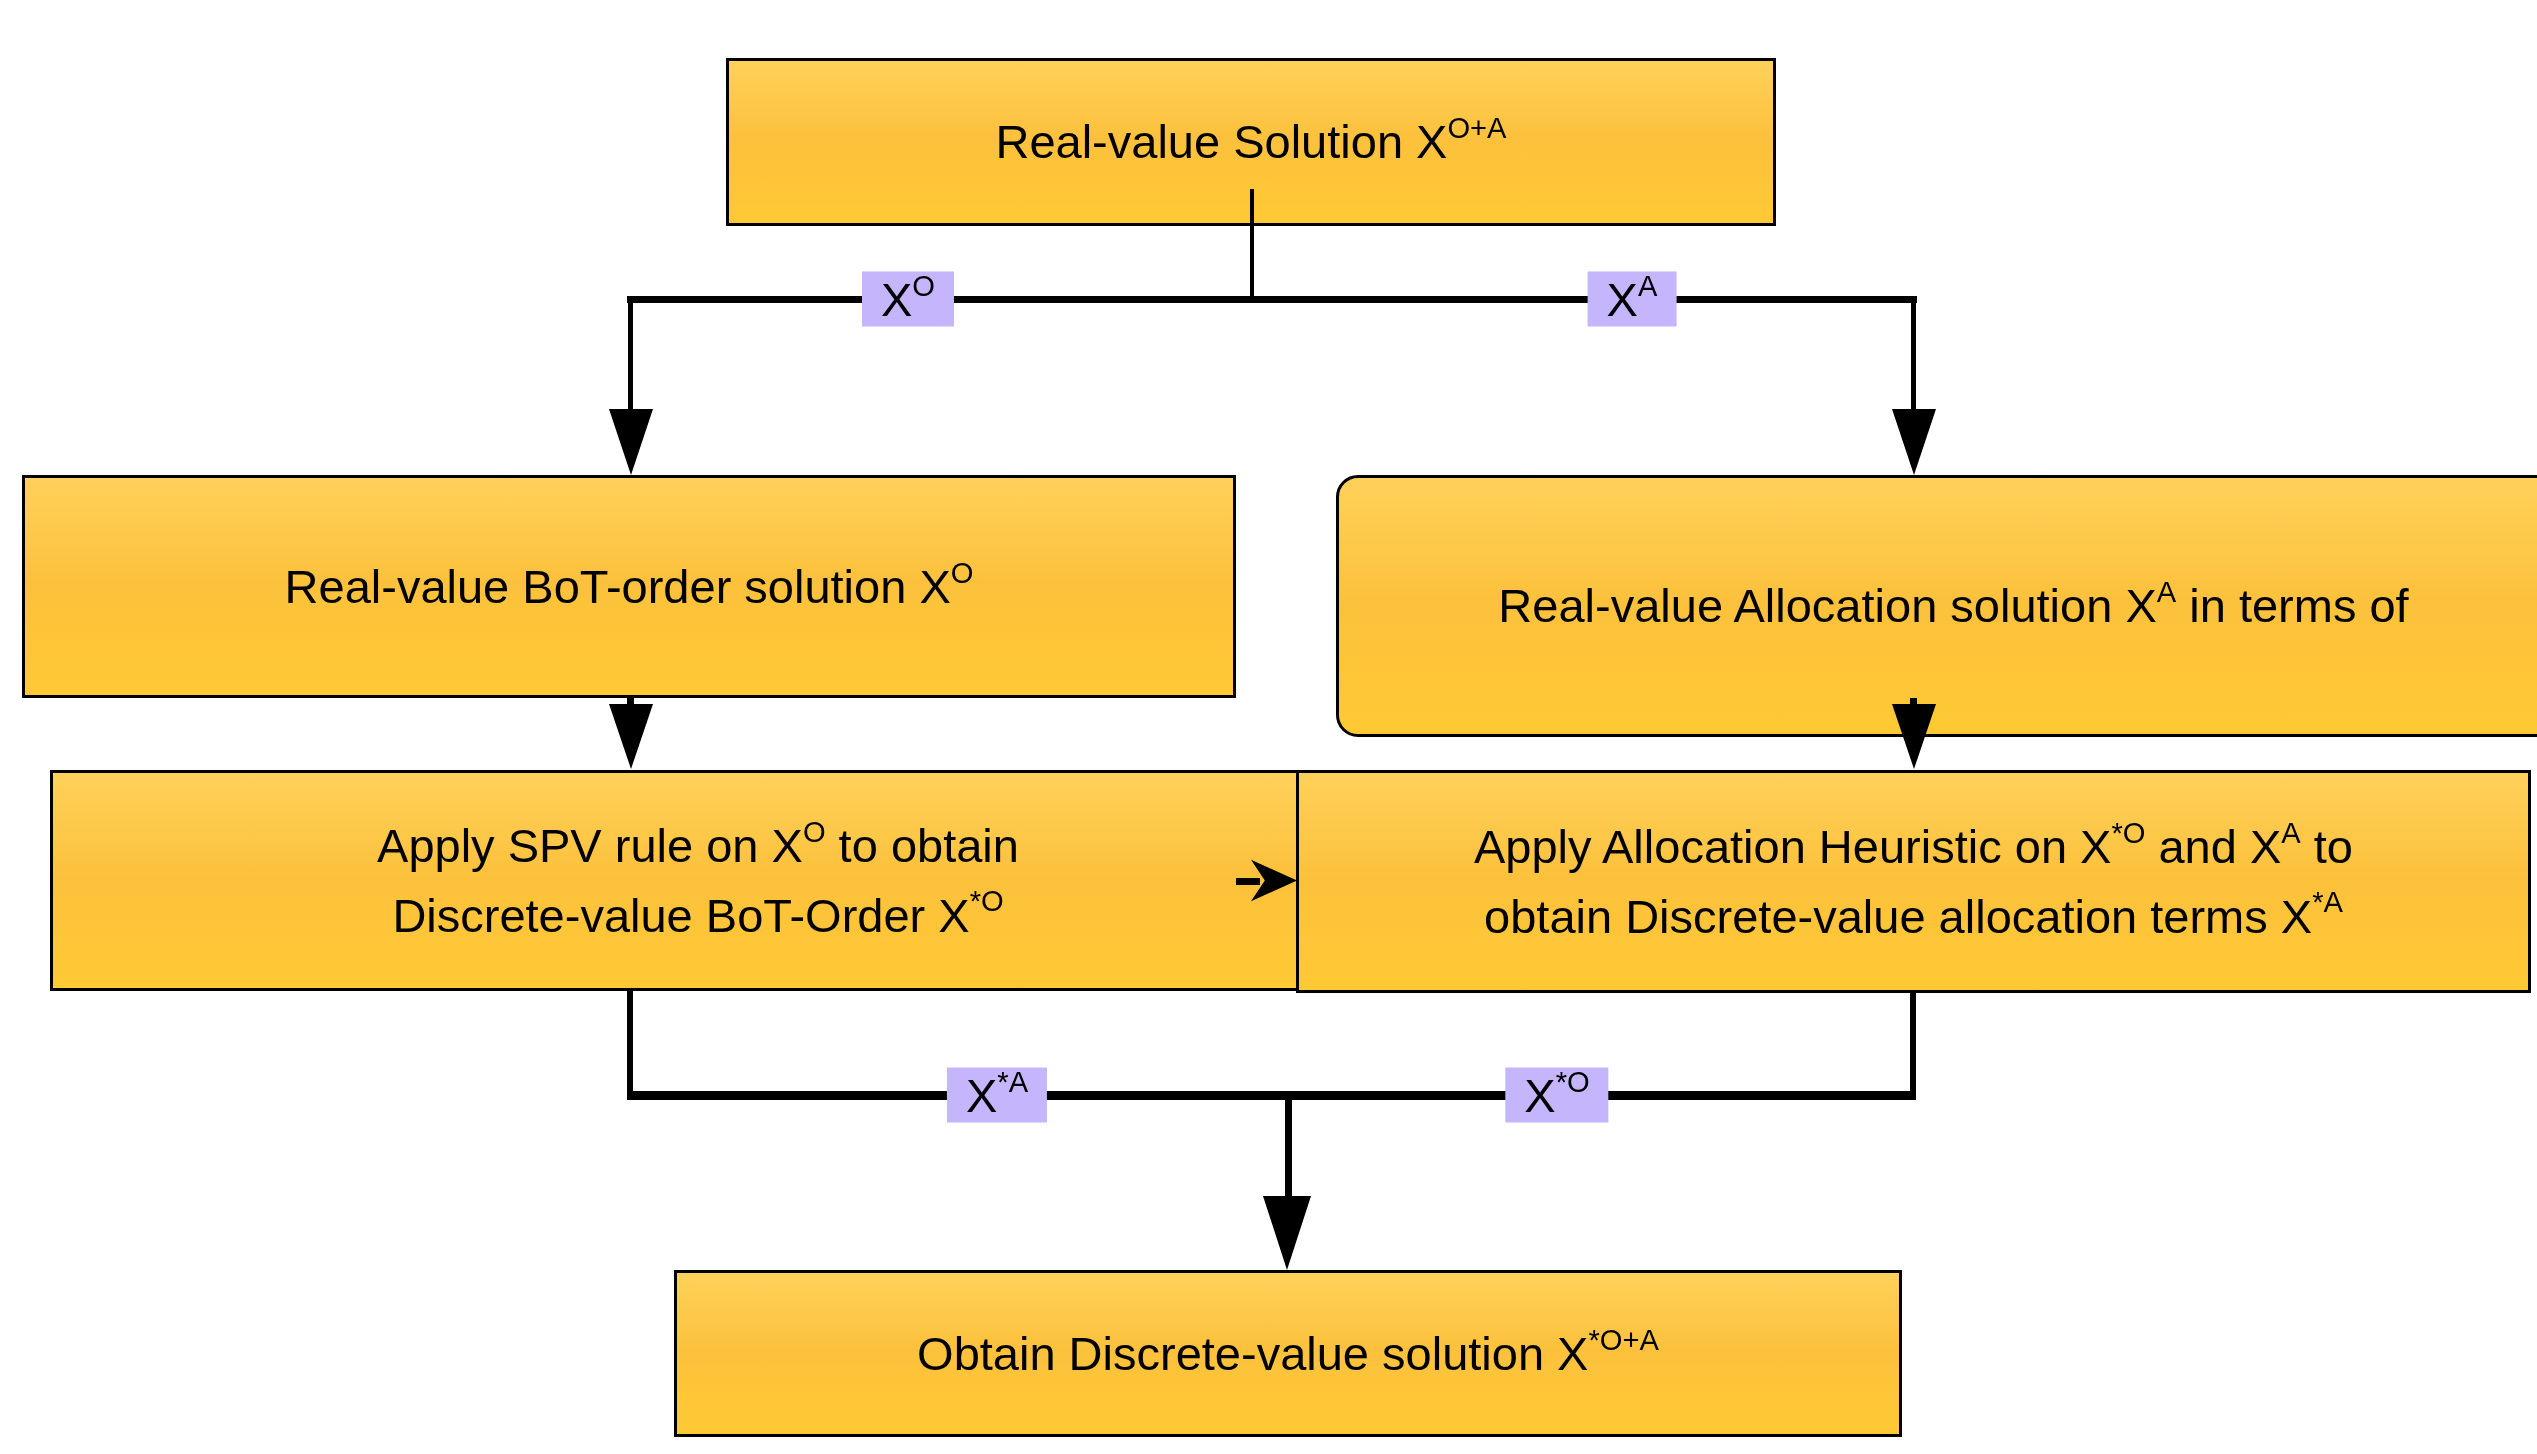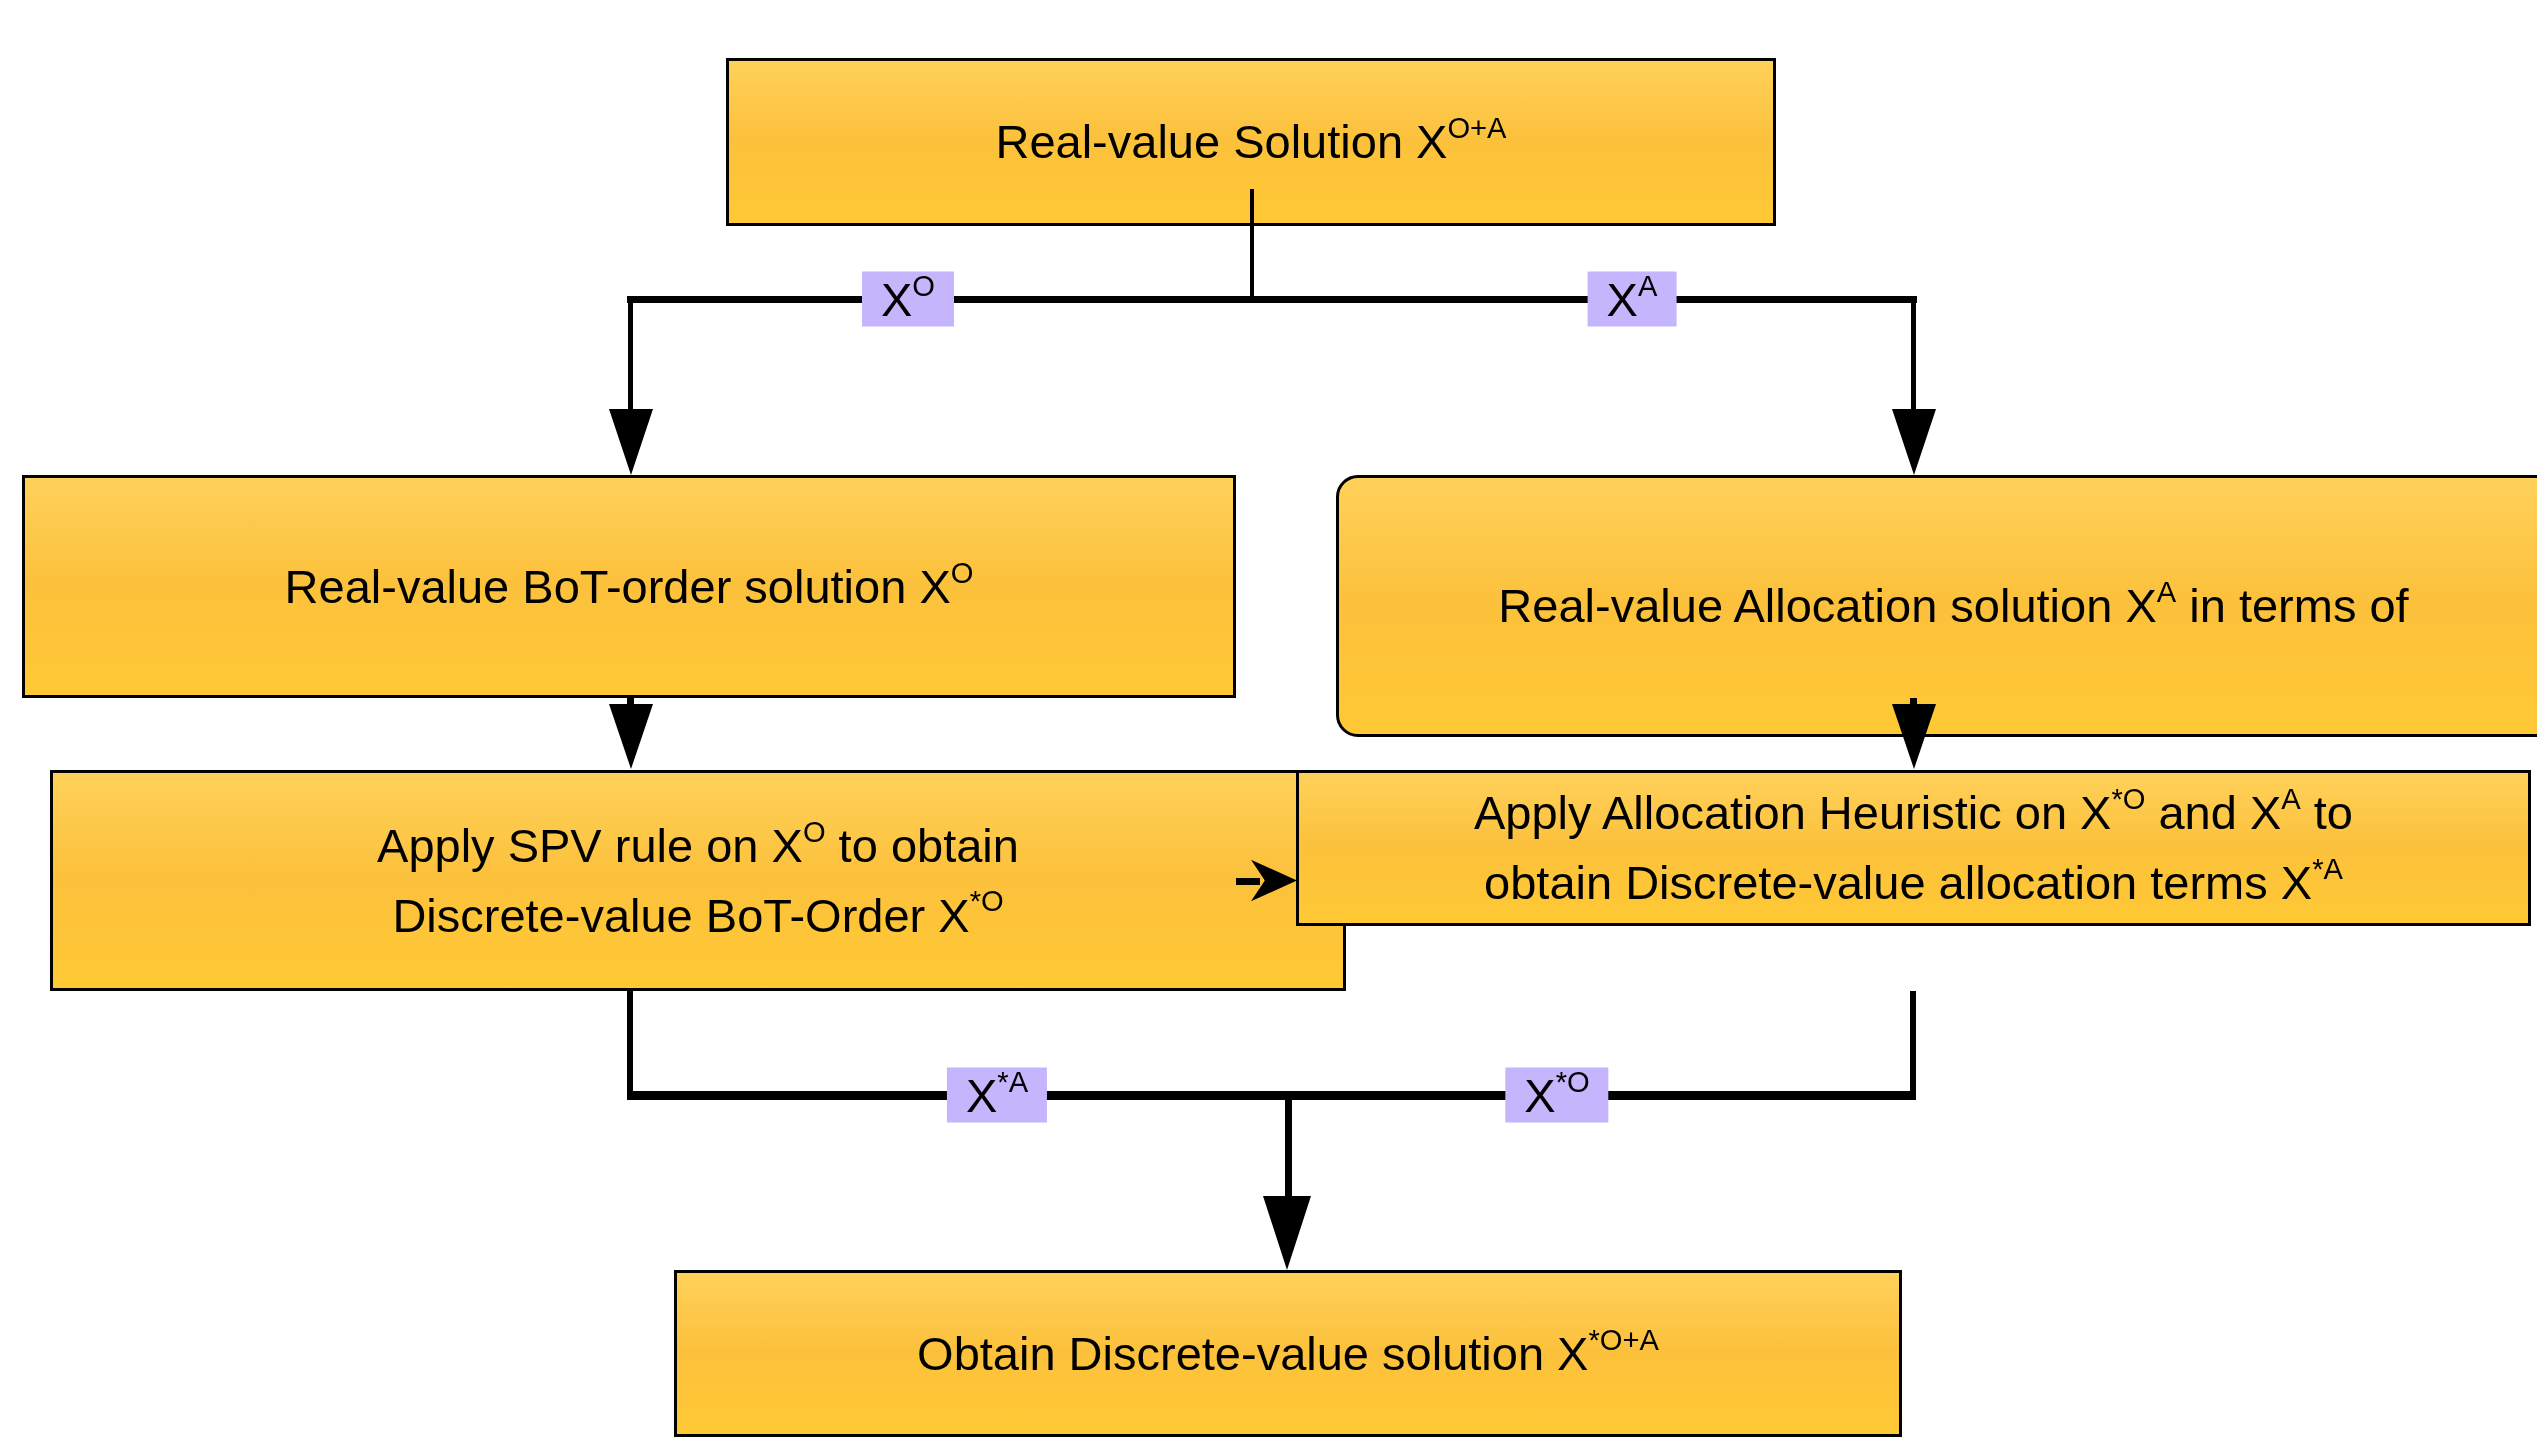--- a/index.html
+++ b/index.html
@@ -66,21 +66,21 @@
 
   <div class="box" style="left:1336px;top:475px;width:1235px;height:262px;border-radius:22px;">
     <div class="bline"><span>Real-value Allocation solution X</span><sup>A</sup><span> in terms of</span></div>
   </div>
 
   <div class="box" style="left:22px;top:770px;width:1296px;height:221px;margin-left:28px;">
     <div class="bline"><span>Apply SPV rule on X</span><sup>O</sup><span> to obtain</span></div>
     <div class="bline"><span>Discrete-value BoT-Order X</span><sup>*O</sup></div>
   </div>
 
-  <div class="box" style="left:1296px;top:770px;width:1235px;height:156px;">
+  <div class="box" style="left:1296px;top:770px;width:1235px;height:223px;">
     <div class="bline"><span>Apply Allocation Heuristic on X</span><sup>*O</sup><span> and X</span><sup>A</sup><span> to</span></div>
     <div class="bline"><span>obtain Discrete-value allocation terms X</span><sup>*A</sup></div>
   </div>
 
   <div class="box" style="left:674px;top:1270px;width:1228px;height:167px;">
     <div class="bline"><span>Obtain Discrete-value solution X</span><sup>*O+A</sup></div>
   </div>
 
   <div class="vline" style="left:1250px;top:189px;width:3.7px;height:108px;"></div>
   <div class="hline" style="left:627px;top:296px;width:1290px;height:7.4px;"></div>

